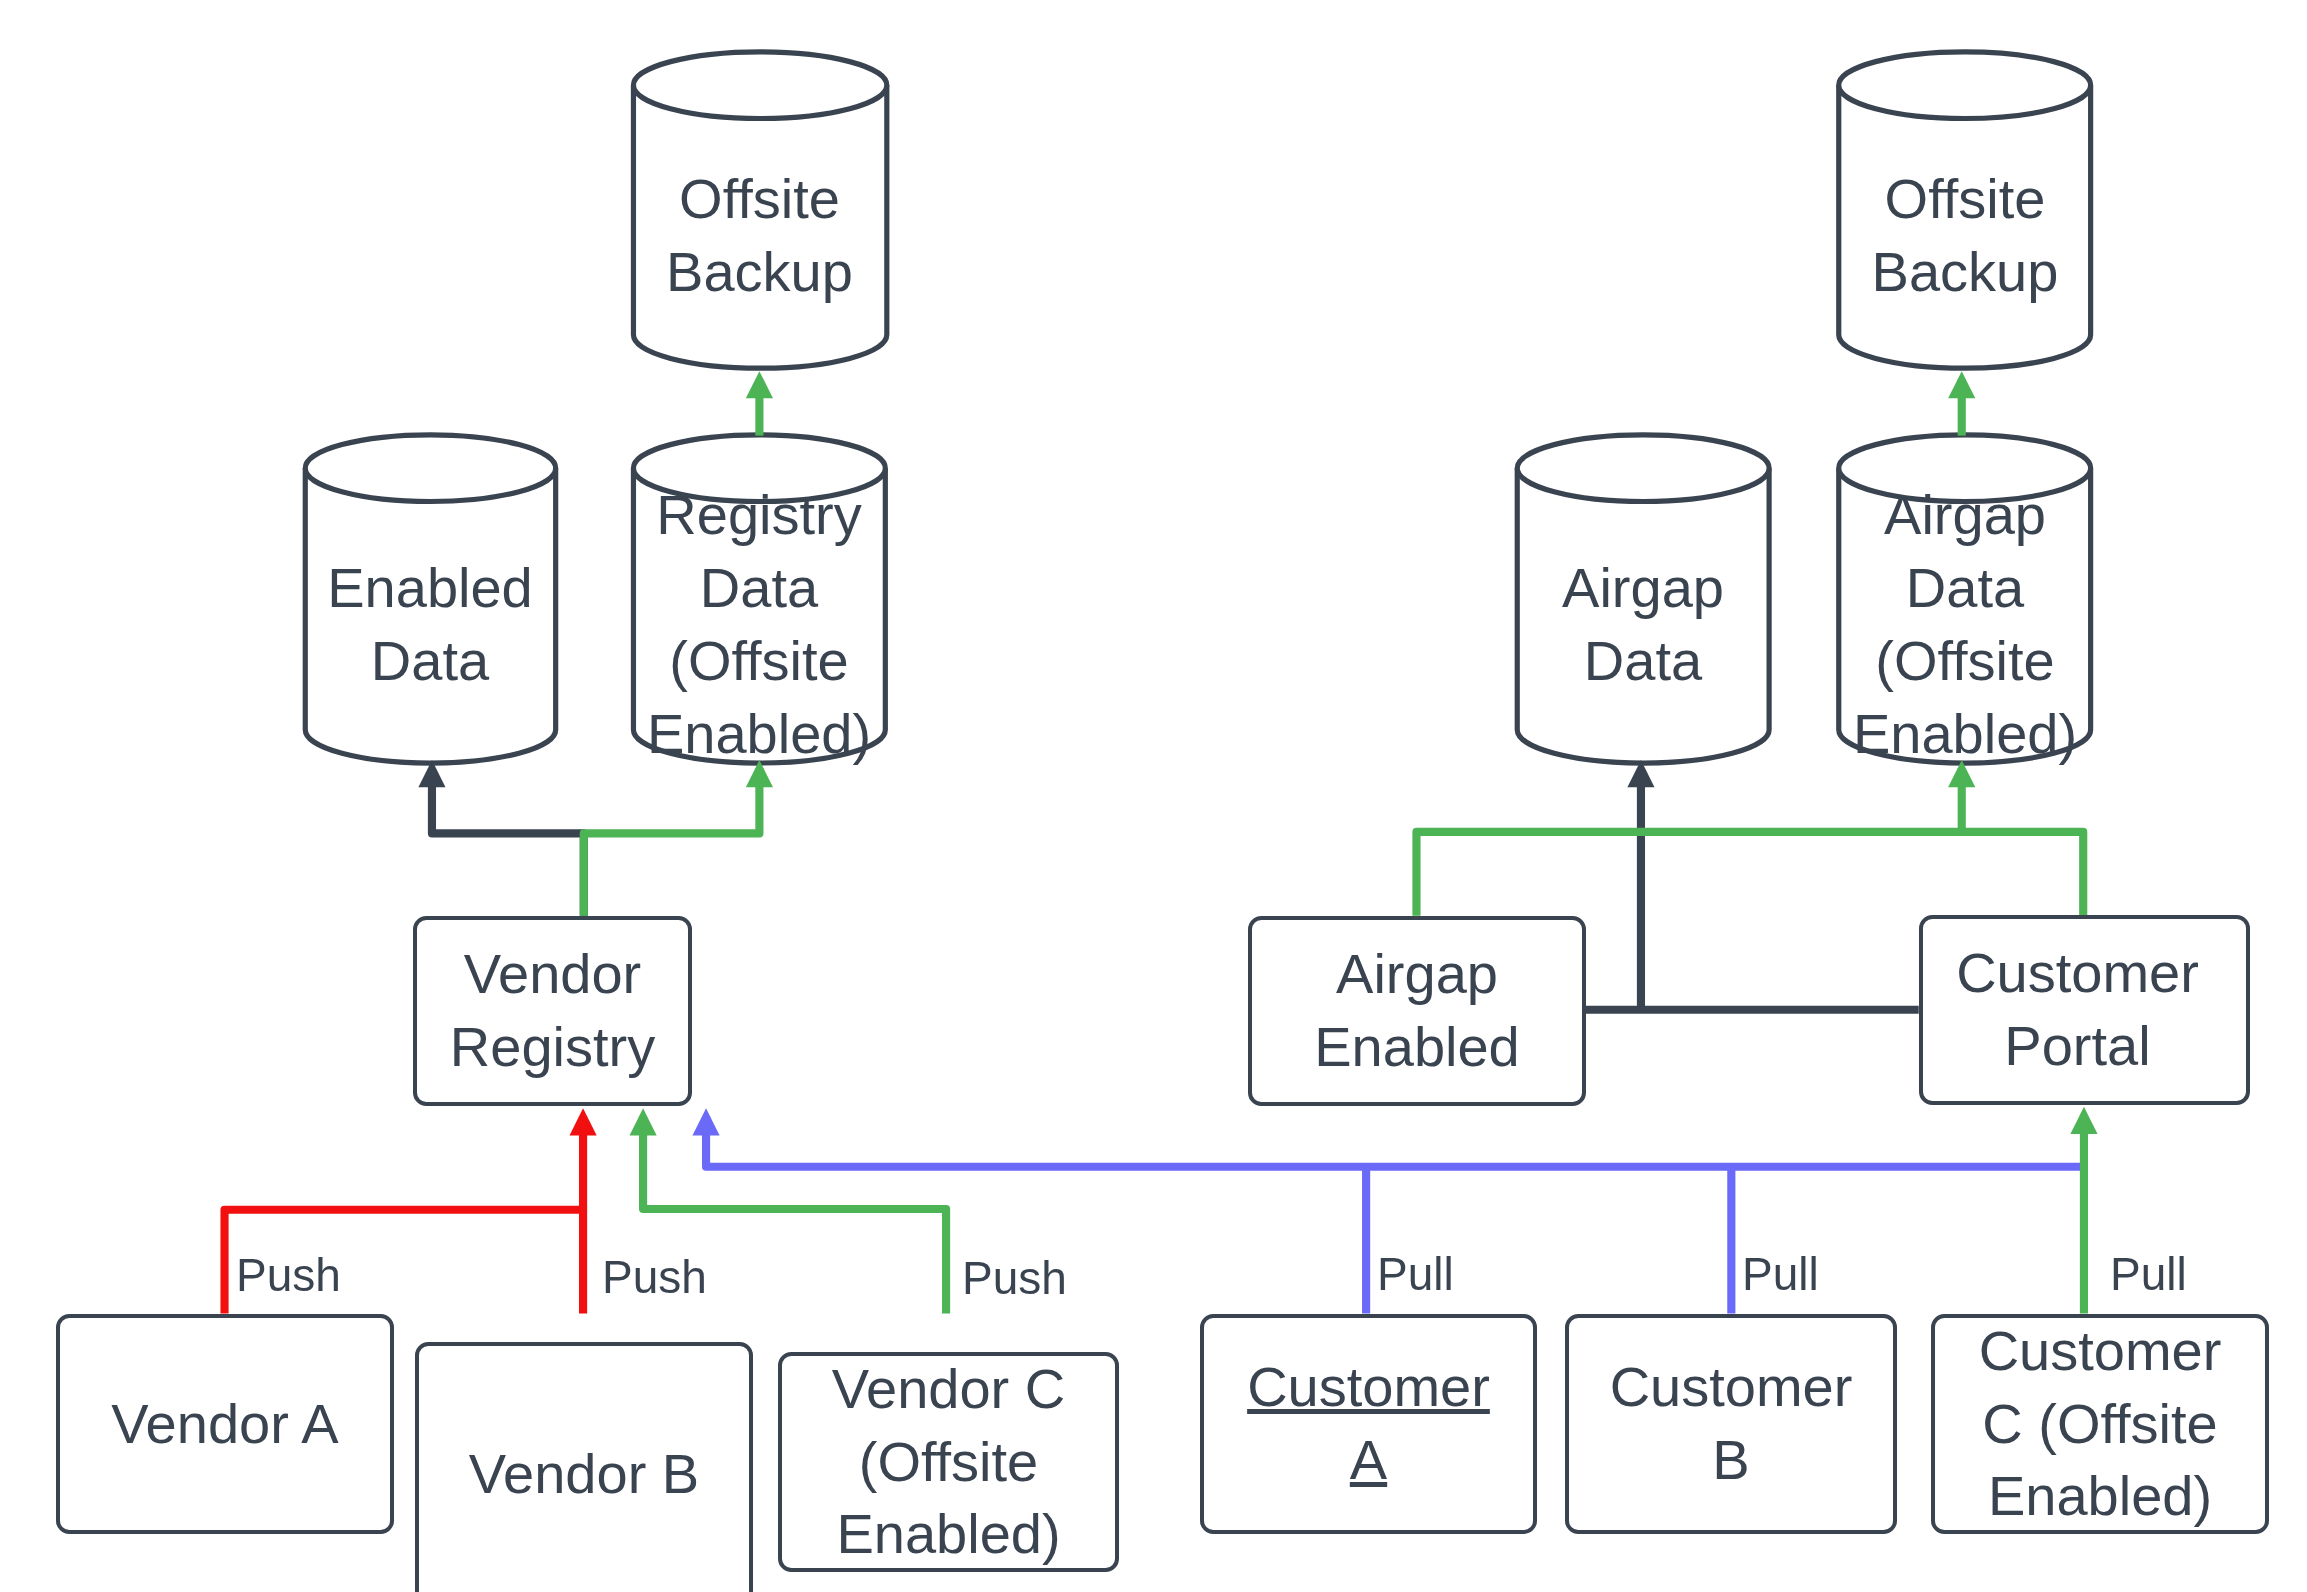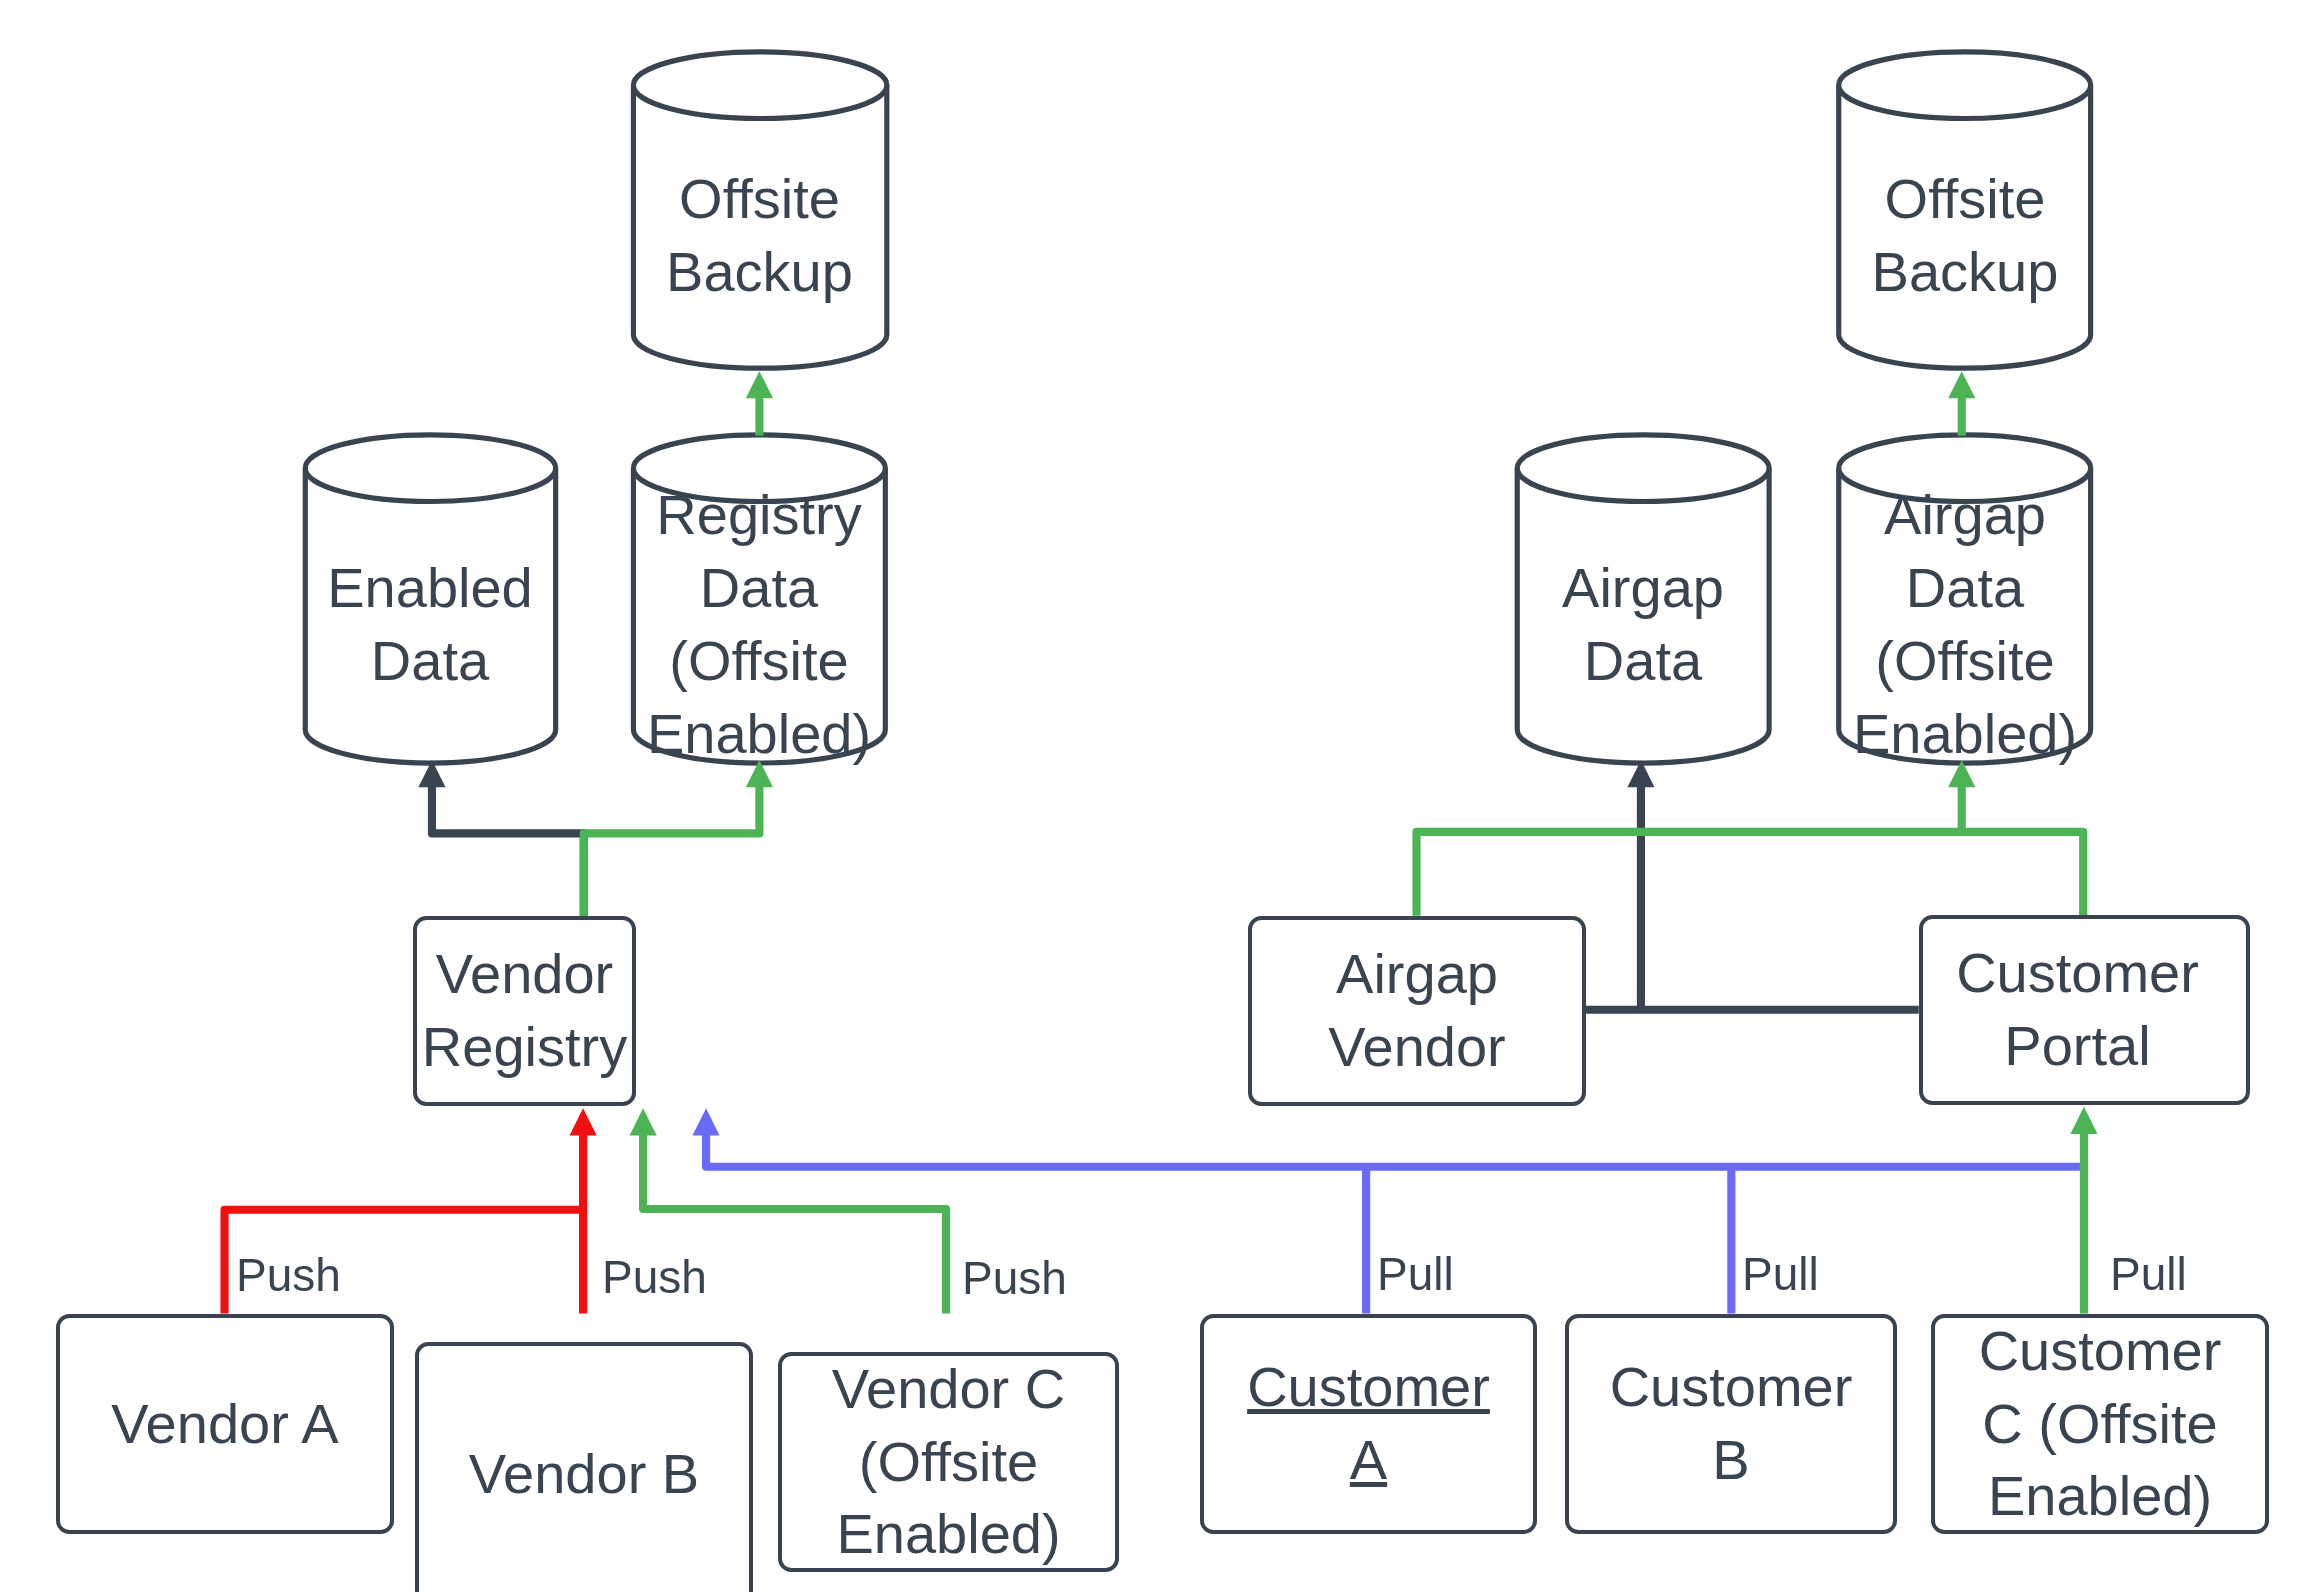--- a/index.html
+++ b/index.html
@@ -101,25 +101,25 @@
   <div class="node cyl-label" style="left:1839px;top:52px;width:252px;height:316px;">
       <span>Offsite Backup</span>
     </div>
   <div class="node cyl-label" style="left:1517px;top:435px;width:252px;height:328px;">
       <span>Airgap Data</span>
     </div>
   <div class="node cyl-label" style="left:1839px;top:435px;width:252px;height:328px;">
       <span>Airgap Data (Offsite Enabled)</span>
     </div>
 
-  <div class="node box" style="left:413px;top:916px;width:223px;height:190px;">
+  <div class="node box" style="left:413px;top:916px;width:279px;height:190px;">
       <span>Vendor Registry</span>
     </div>
   <div class="node box" style="left:1248px;top:916px;width:338px;height:190px;">
-      <span>Airgap Vendor</span>
+      <span>Airgap Enabled</span>
     </div>
   <div class="node box" style="left:1919px;top:915px;width:331px;height:190px;padding-left:16px;">
       <span>Customer Portal</span>
     </div>
 
   <div class="node box" style="left:56px;top:1314px;width:338px;height:220px;">
       <span>Vendor A</span>
     </div>
   <div class="node box" style="left:415px;top:1342px;width:338px;height:265px;">
       <span>Vendor B</span>

